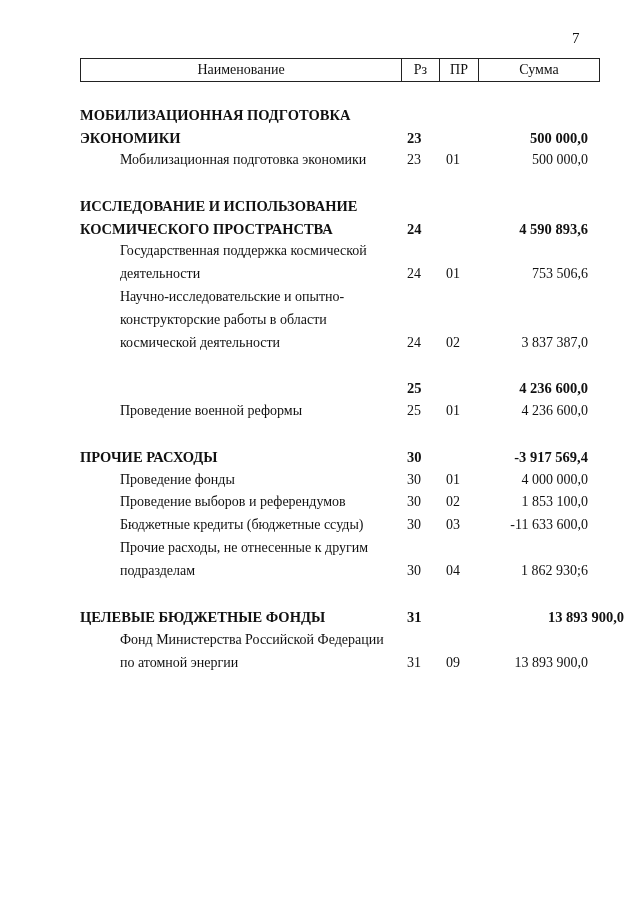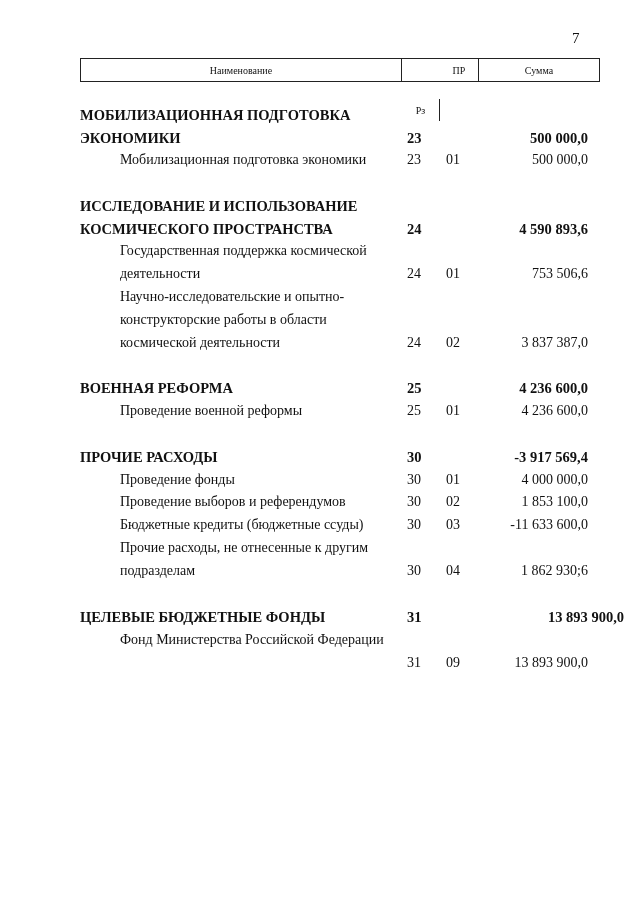--- a/index.html
+++ b/index.html
@@ -7,29 +7,29 @@
     width: 640px; height: 900px; position: relative; overflow: hidden;
     font-family: "Liberation Serif", "DejaVu Serif", serif;
     color: #111111;
   }
   .page-number {
     position: absolute; left: 572px; top: 30px; font-size: 15px;
   }
   .header-table {
     position: absolute; left: 80px; top: 58px; width: 520px; height: 24px;
     border: 1px solid #222; box-sizing: border-box; display: flex;
-    font-size: 10px;
+    font-size: 14px;
   }
   .header-table .hcell {
     display: flex; align-items: center; justify-content: center;
     border-right: 1px solid #222; box-sizing: border-box; height: 100%;
   }
   .header-table .hcell:last-child { border-right: none; }
   .c-name { width: 321px; }
-  .c-rz { width: 38px; margin-top: 40px; }
+  .c-rz { width: 38px; }
   .c-pr { width: 39px; }
   .c-sum { flex: 1; }
 
   .body-rows { position: absolute; left: 0; top: 0; width: 640px; }
   .row {
     position: absolute; left: 0; width: 640px; height: 22px;
     font-size: 14px; line-height: 22px;
   }
   .row .name { position: absolute; white-space: nowrap; }
   .row .rz { position: absolute; left: 407px; width: 26px; text-align: left; }
@@ -106,21 +106,20 @@
       <span class="pr"></span>
       <span class="sum"></span>
     </div>
     <div class="row item" style="top: 332px;">
       <span class="name">космической деятельности</span>
       <span class="rz">24</span>
       <span class="pr">02</span>
       <span class="sum">3 837 387,0</span>
     </div>
     <div class="row section" style="top: 377px;">
-      <span class="name">ВОЕННАЯ РЕФОРМА</span>
       <span class="rz">25</span>
       <span class="pr"></span>
       <span class="sum">4 236 600,0</span>
     </div>
     <div class="row item" style="top: 400px;">
       <span class="name">Проведение военной реформы</span>
       <span class="rz">25</span>
       <span class="pr">01</span>
       <span class="sum">4 236 600,0</span>
     </div>
@@ -166,17 +165,18 @@
       <span class="pr"></span>
       <span class="sum">13 893 900,0</span>
     </div>
     <div class="row item" style="top: 629px;">
       <span class="name">Фонд Министерства Российской Федерации</span>
       <span class="rz"></span>
       <span class="pr"></span>
       <span class="sum"></span>
     </div>
     <div class="row item" style="top: 652px;">
+      <span class="name">по атомной энергии</span>
       <span class="rz">31</span>
       <span class="pr">09</span>
       <span class="sum">13 893 900,0</span>
     </div>
   </div>
 
 </body></html>

